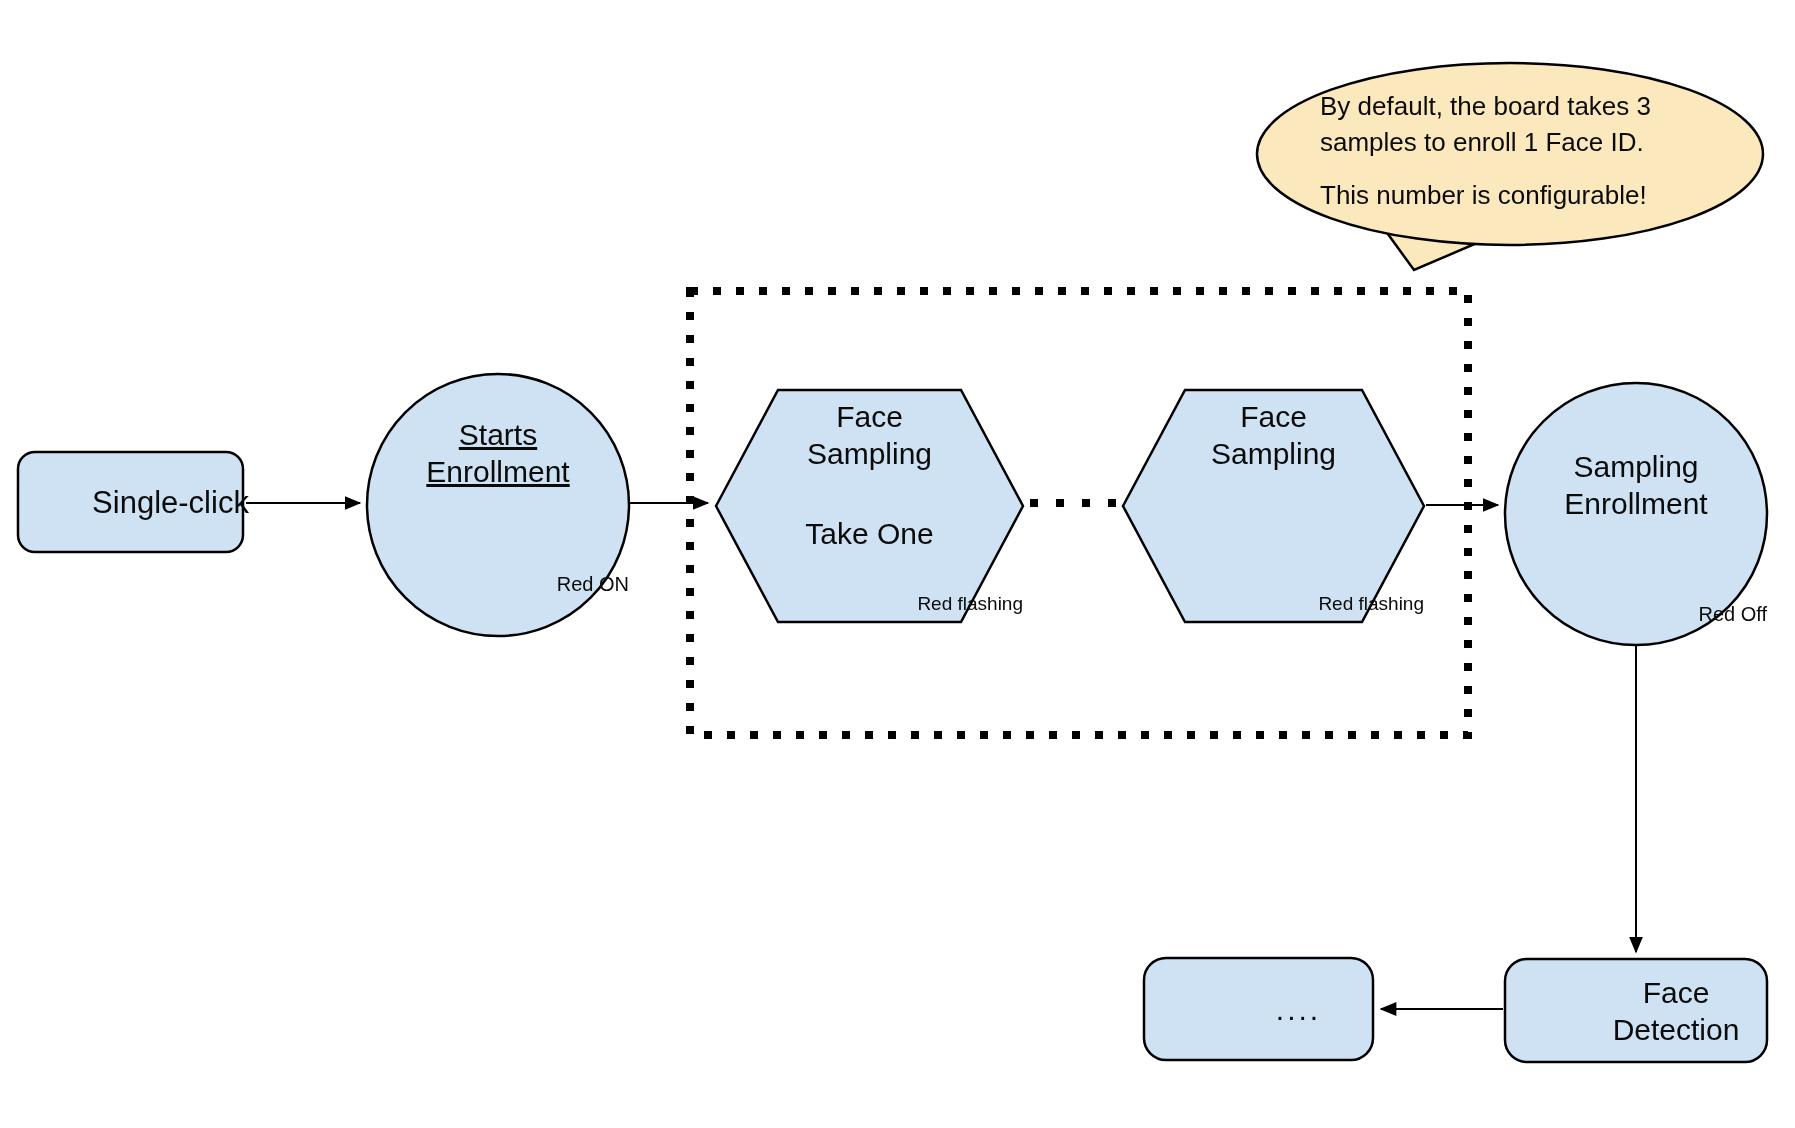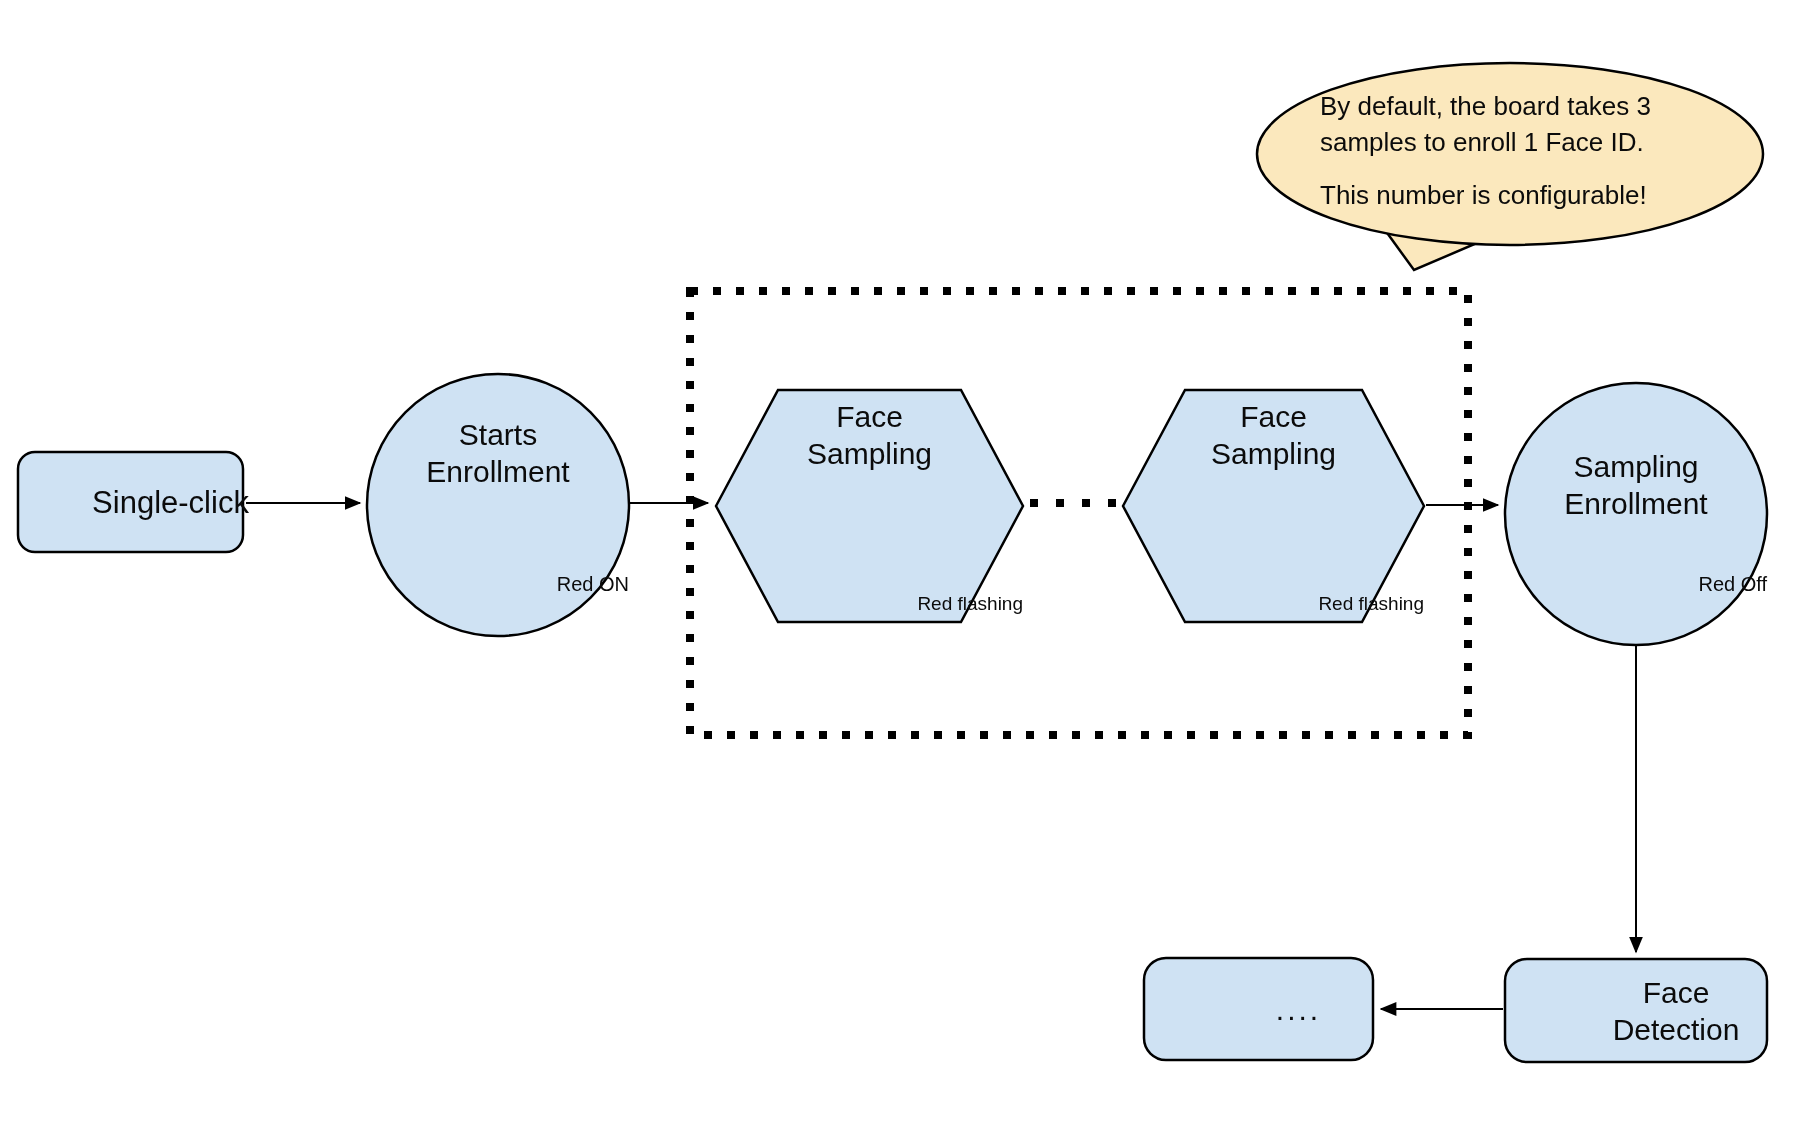--- a/index.html
+++ b/index.html
@@ -52,35 +52,36 @@
 
     <line x1="246" y1="503" x2="360" y2="503" stroke="#000000" stroke-width="2" marker-end="url(#arrowhead)"></line>
     <line x1="630" y1="503" x2="708" y2="503" stroke="#000000" stroke-width="2" marker-end="url(#arrowhead)"></line>
     <line x1="1426" y1="505" x2="1498" y2="505" stroke="#000000" stroke-width="2" marker-end="url(#arrowhead)"></line>
     <line x1="1636" y1="646" x2="1636" y2="952" stroke="#000000" stroke-width="2" marker-end="url(#arrowhead)"></line>
     <line x1="1503" y1="1009" x2="1381" y2="1009" stroke="#000000" stroke-width="2" marker-end="url(#arrowhead)"></line>
   </svg>
 
   <div class="txt box-label" style="left:18px;top:452px;width:225px;height:100px;">Single-click</div>
 
-  <div class="txt node-title pre" style="left:367px;top:416px;width:262px;">Starts
+  <div class="txt node-title pre" style="left:367px;top:416px;width:262px;text-decoration:underline;">Starts
 Enrollment</div>
   <div class="txt node-status" style="left:367px;top:572px;width:262px;">Red ON</div>
 
   <div class="txt node-title pre" style="left:716px;top:398px;width:307px;">Face
 Sampling</div>
+  <div class="txt node-step" style="left:716px;top:517px;width:307px;">Take One</div>
   <div class="txt node-status" style="left:716px;top:592px;width:307px;font-size:19px;">Red flashing</div>
 
   <div class="txt node-title pre" style="left:1123px;top:398px;width:301px;">Face
 Sampling</div>
   <div class="txt node-status" style="left:1123px;top:592px;width:301px;font-size:19px;">Red flashing</div>
 
   <div class="txt node-title pre" style="left:1505px;top:448px;width:262px;">Sampling
 Enrollment</div>
-  <div class="txt node-status" style="left:1505px;top:572px;width:262px;">Red Off</div>
+  <div class="txt node-status" style="left:1505px;top:602px;width:262px;">Red Off</div>
 
   <div class="txt box-label pre" style="left:1505px;top:959px;width:262px;height:103px;font-size:30px;">Face
 Detection</div>
 
   <div class="txt box-label" style="left:1144px;top:958px;width:229px;height:102px;font-size:30px;letter-spacing:3px;">....</div>
 
   <div class="callout-text">
     <div class="p1 pre">By default, the board takes 3
 samples to enroll 1 Face ID.</div>
     <div class="p2">This number is configurable!</div>

